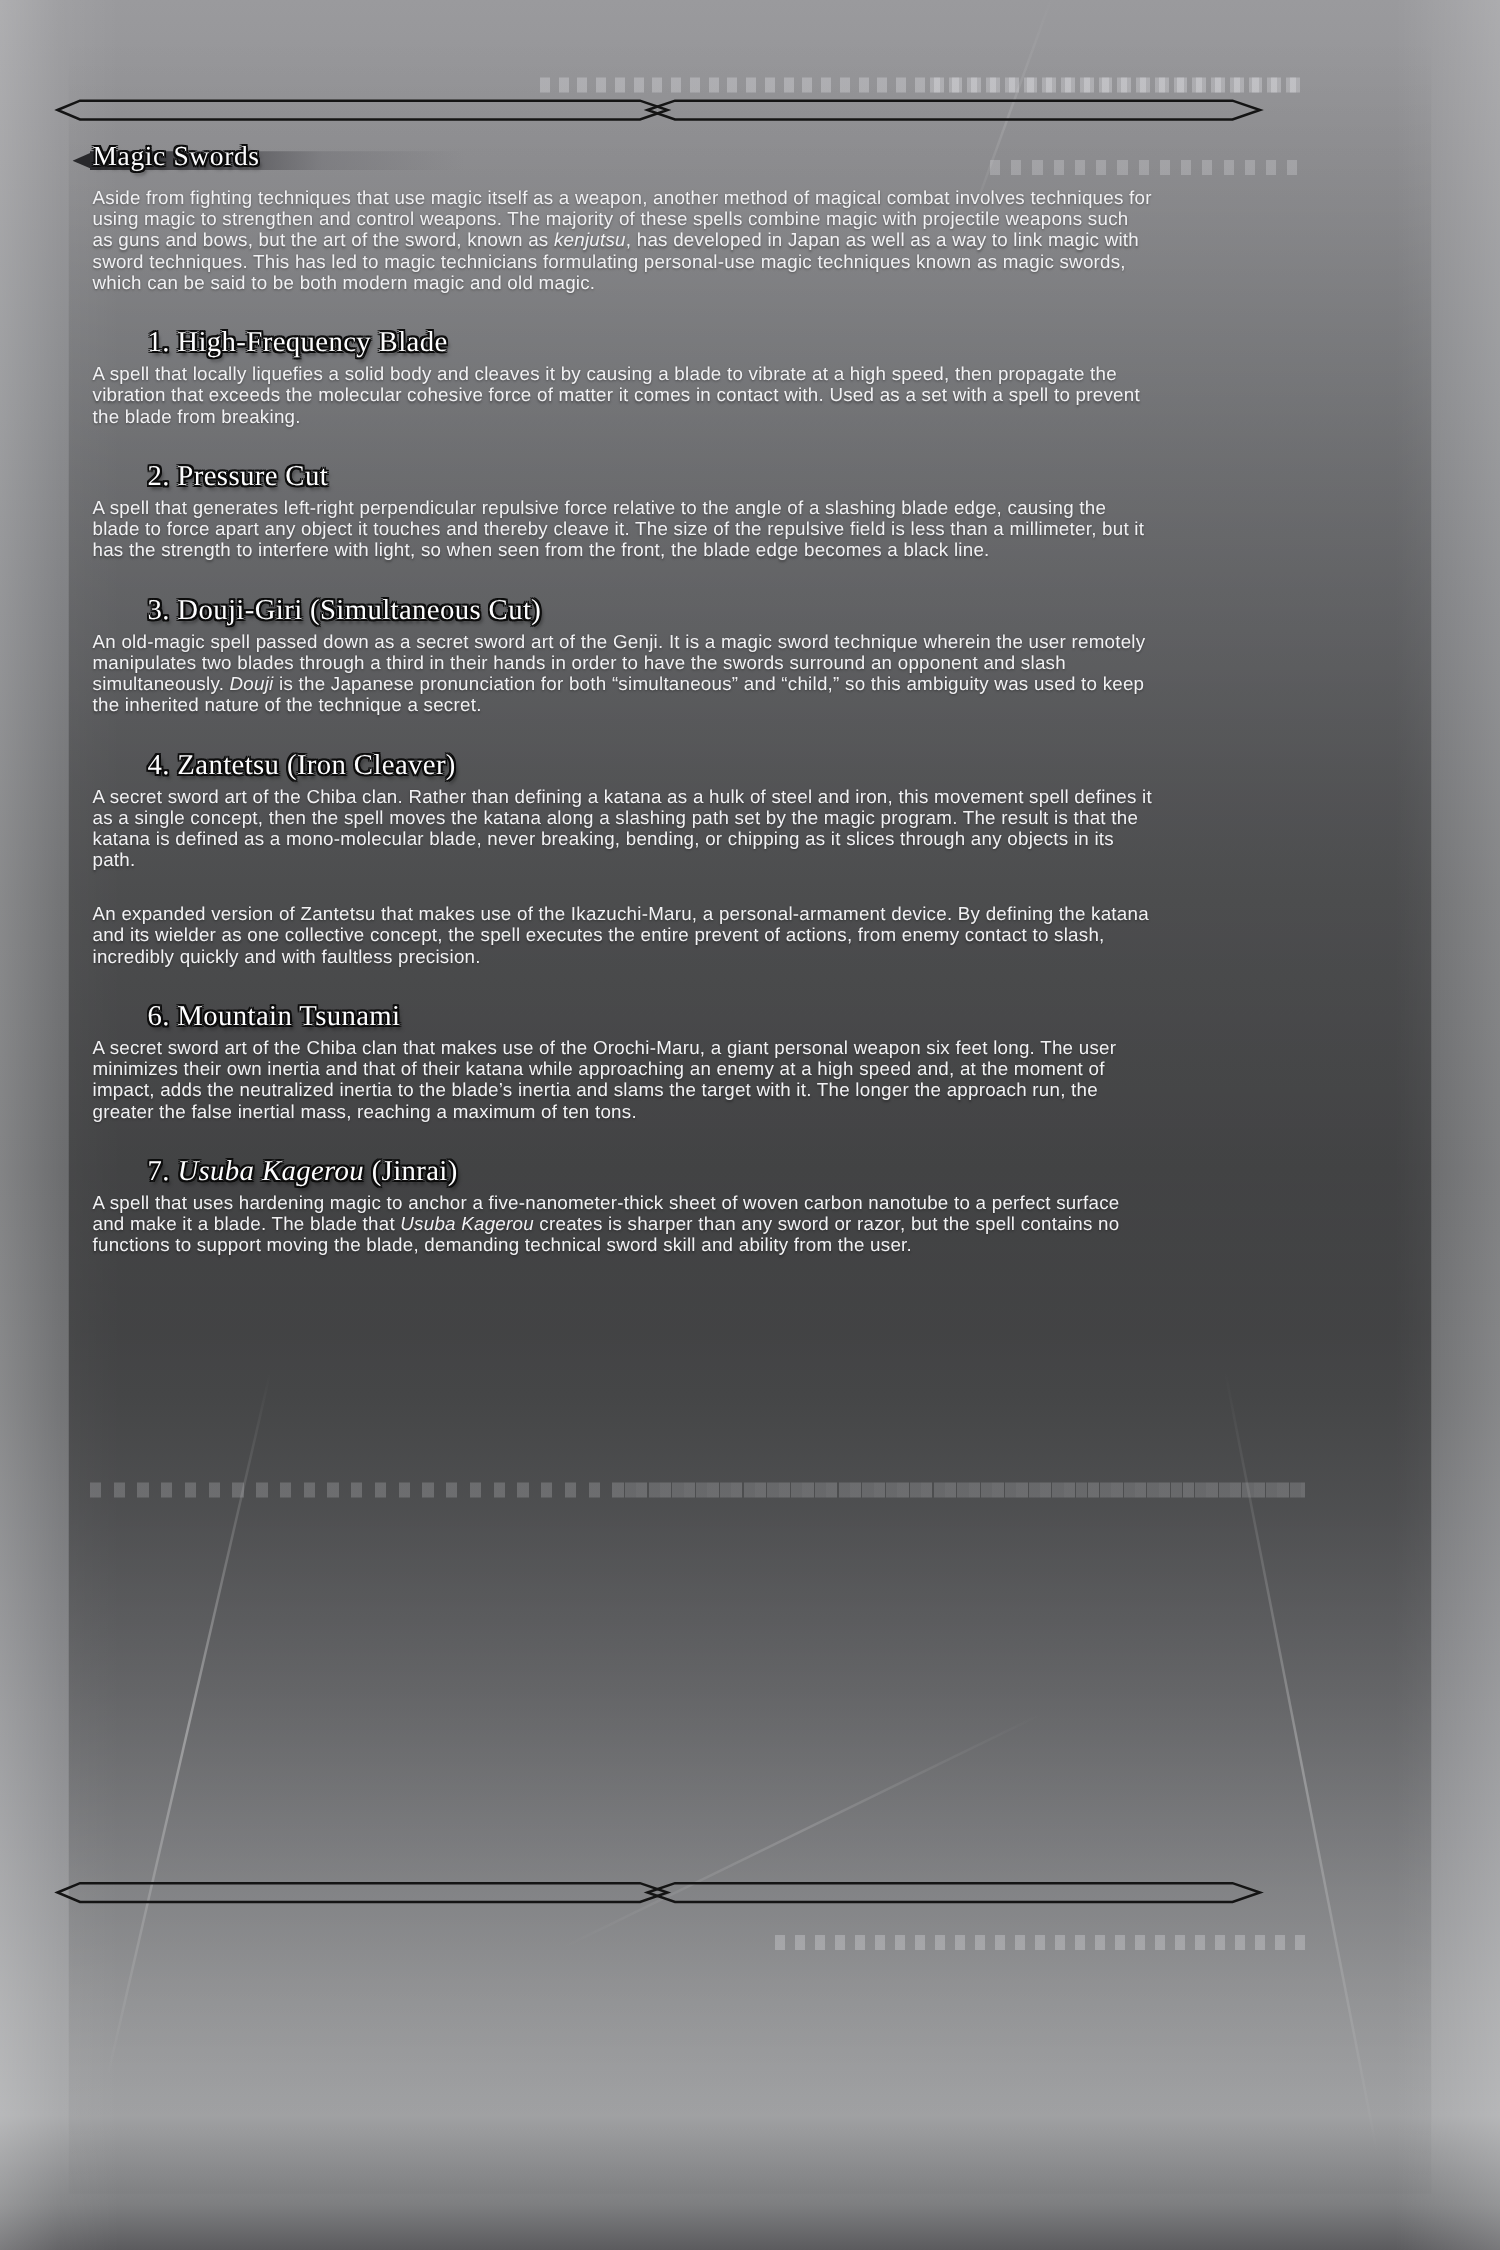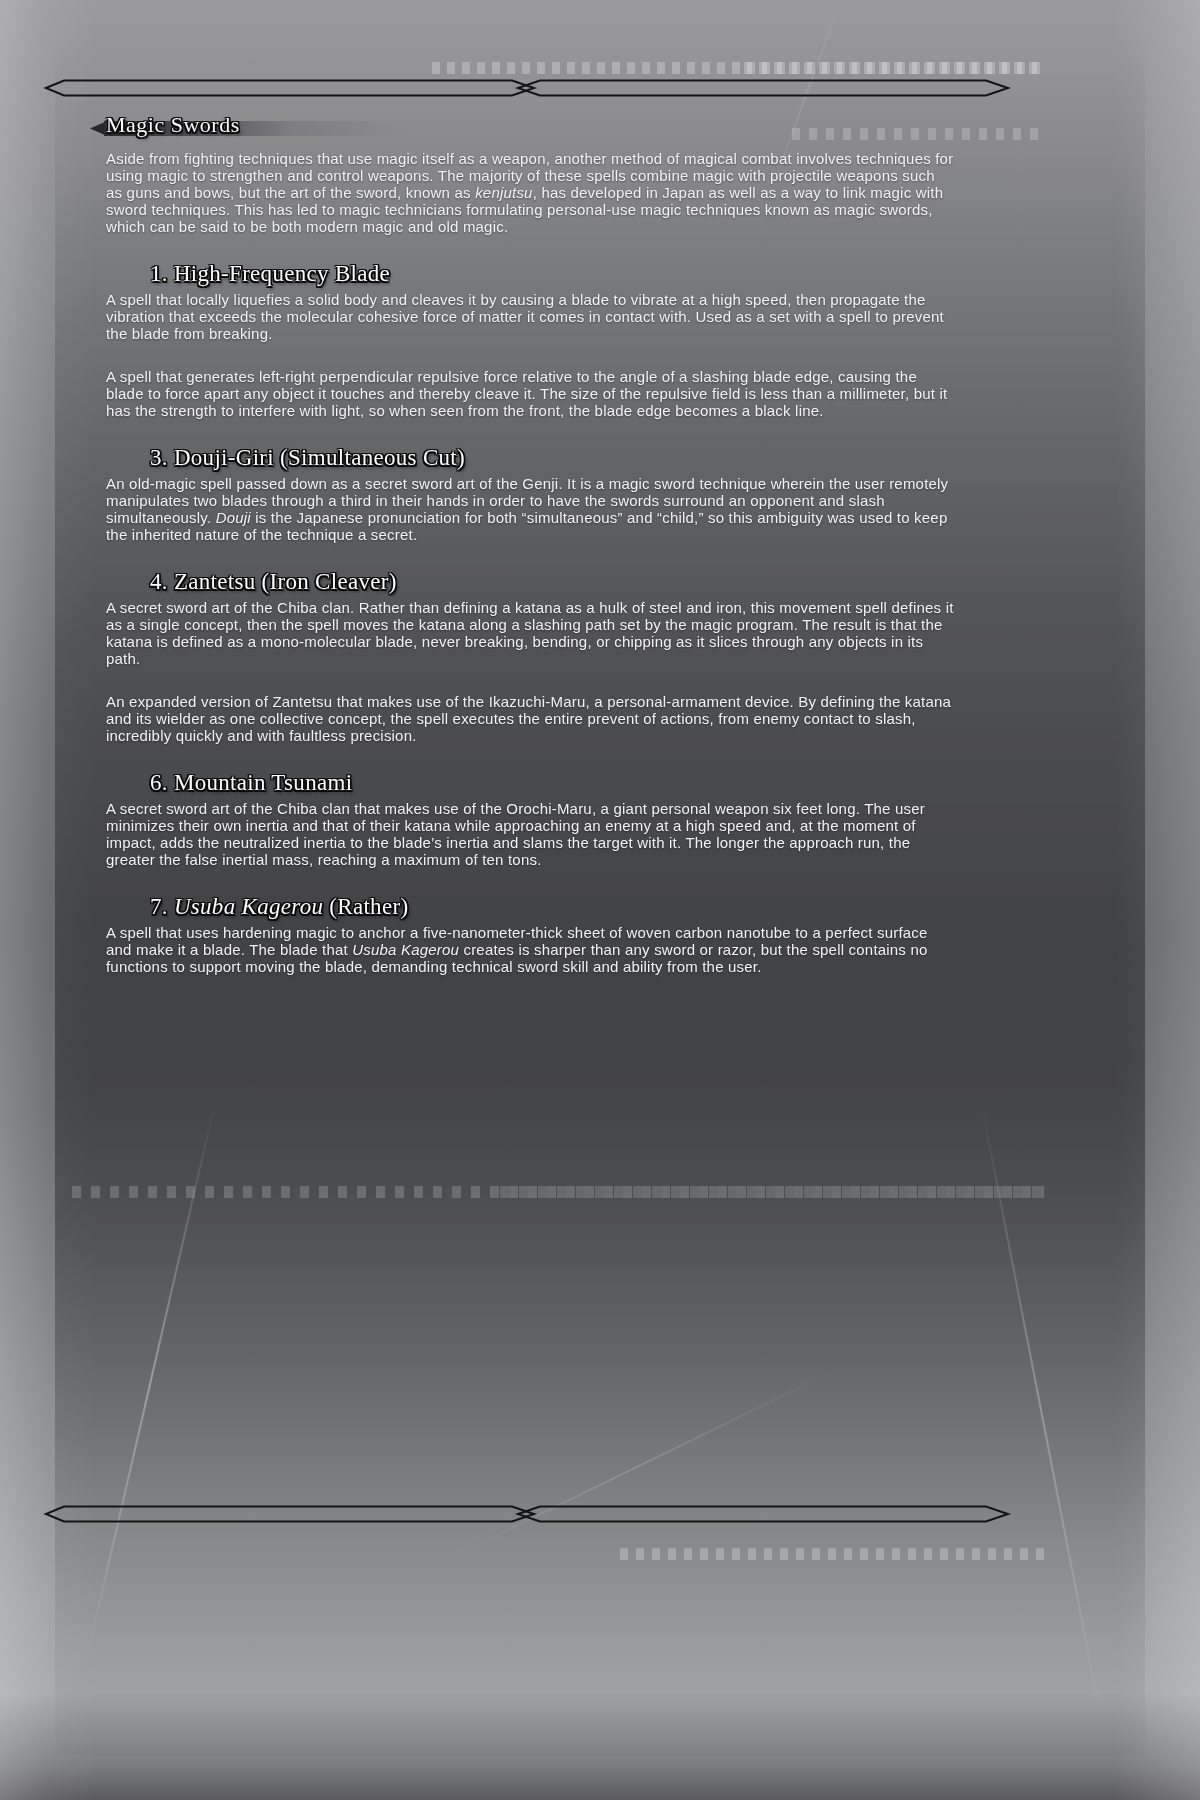--- a/index.html
+++ b/index.html
@@ -32,21 +32,21 @@
       rgba(0,0,0,.05) 94%, rgba(0,0,0,.02) 100%);
   }
   .sheen{position:absolute;width:2px;pointer-events:none;
     background:linear-gradient(180deg,transparent,rgba(255,255,255,.34),transparent);}
   .sheen.a{left:805px;top:-10px;height:210px;transform:rotate(20deg);opacity:.35;}
   .sheen.b{left:150px;top:1090px;height:580px;transform:rotate(13deg);}
   .sheen.c{left:1040px;top:1090px;height:640px;transform:rotate(-11deg);opacity:.8;}
   .sheen.d{left:640px;top:1250px;height:430px;transform:rotate(64deg);opacity:.45;}
   .dashes{position:absolute;height:12px;pointer-events:none;}
   .ornament{position:absolute;left:0;}
-  .content{position:absolute;left:106px;top:112px;width:848px;}
+  .content{position:absolute;left:74px;top:112px;width:848px;}
   .title-row{position:relative;height:34px;}
   .title-bar{position:absolute;left:-2px;top:9px;width:300px;height:15px;
     background:linear-gradient(90deg,#2c2c2f 0%,rgba(66,66,70,.8) 30%,rgba(105,105,110,.4) 62%,rgba(150,150,155,0) 100%);}
   .title-arrow{position:absolute;left:-16px;top:10px;width:15px;height:13px;background:#28282b;
     clip-path:polygon(100% 0,100% 100%,0 50%);}
   .page-title{
     position:relative;font-family:"Liberation Serif",serif;font-size:22px;font-weight:500;
     color:#fbfbfc;letter-spacing:.5px;
     text-shadow:-1.5px -1.5px 0 #0c0c0c,1.5px -1.5px 0 #0c0c0c,-1.5px 1.5px 0 #0c0c0c,
       1.5px 1.5px 0 #0c0c0c,-1.5px 0 0 #0c0c0c,1.5px 0 0 #0c0c0c,
@@ -102,37 +102,38 @@
       <div class="title-bar"></div>
       <div class="page-title">Magic Swords</div>
     </div>
     <p class="body-text"><span>Aside from fighting techniques that use magic itself as a weapon, another method of magical combat involves techniques for using magic to strengthen and control weapons. The majority of these spells combine magic with projectile weapons such as guns and bows, but the art of the sword, known as </span><span class="it">kenjutsu</span><span>, has developed in Japan as well as a way to link magic with sword techniques. This has led to magic technicians formulating personal-use magic techniques known as magic swords, which can be said to be both modern magic and old magic.</span></p>
     <div>
         <div class="section">
           <div class="section-title"><span>1. High-Frequency Blade</span></div>
           <p class="body-text"><span>A spell that locally liquefies a solid body and cleaves it by causing a blade to vibrate at a high speed, then propagate the vibration that exceeds the molecular cohesive force of matter it comes in contact with. Used as a set with a spell to prevent the blade from breaking.</span></p>
         </div>
         <div class="section">
+          <div class="section-title"><span>2. Pressure Cut</span></div>
           <p class="body-text"><span>A spell that generates left-right perpendicular repulsive force relative to the angle of a slashing blade edge, causing the blade to force apart any object it touches and thereby cleave it. The size of the repulsive field is less than a millimeter, but it has the strength to interfere with light, so when seen from the front, the blade edge becomes a black line.</span></p>
         </div>
         <div class="section">
           <div class="section-title"><span>3. Douji-Giri (Simultaneous Cut)</span></div>
           <p class="body-text"><span>An old-magic spell passed down as a secret sword art of the Genji. It is a magic sword technique wherein the user remotely manipulates two blades through a third in their hands in order to have the swords surround an opponent and slash simultaneously. </span><span class="it">Douji</span><span> is the Japanese pronunciation for both “simultaneous” and “child,” so this ambiguity was used to keep the inherited nature of the technique a secret.</span></p>
         </div>
         <div class="section">
           <div class="section-title"><span>4. Zantetsu (Iron Cleaver)</span></div>
           <p class="body-text"><span>A secret sword art of the Chiba clan. Rather than defining a katana as a hulk of steel and iron, this movement spell defines it as a single concept, then the spell moves the katana along a slashing path set by the magic program. The result is that the katana is defined as a mono-molecular blade, never breaking, bending, or chipping as it slices through any objects in its path.</span></p>
         </div>
         <div class="section">
           <p class="body-text"><span>An expanded version of Zantetsu that makes use of the Ikazuchi-Maru, a personal-armament device. By defining the katana and its wielder as one collective concept, the spell executes the entire prevent of actions, from enemy contact to slash, incredibly quickly and with faultless precision.</span></p>
         </div>
         <div class="section">
           <div class="section-title"><span>6. Mountain Tsunami</span></div>
           <p class="body-text"><span>A secret sword art of the Chiba clan that makes use of the Orochi-Maru, a giant personal weapon six feet long. The user minimizes their own inertia and that of their katana while approaching an enemy at a high speed and, at the moment of impact, adds the neutralized inertia to the blade’s inertia and slams the target with it. The longer the approach run, the greater the false inertial mass, reaching a maximum of ten tons.</span></p>
         </div>
         <div class="section">
-          <div class="section-title"><span>7. </span><span class="it">Usuba Kagerou</span><span> (Rather)</span></div>
+          <div class="section-title"><span>7. </span><span class="it">Usuba Kagerou</span><span> (Jinrai)</span></div>
           <p class="body-text"><span>A spell that uses hardening magic to anchor a five-nanometer-thick sheet of woven carbon nanotube to a perfect surface and make it a blade. The blade that </span><span class="it">Usuba Kagerou</span><span> creates is sharper than any sword or razor, but the spell contains no functions to support moving the blade, demanding technical sword skill and ability from the user.</span></p>
         </div>
       </div>
   </div>
 
 </div>
 
 </body></html>

